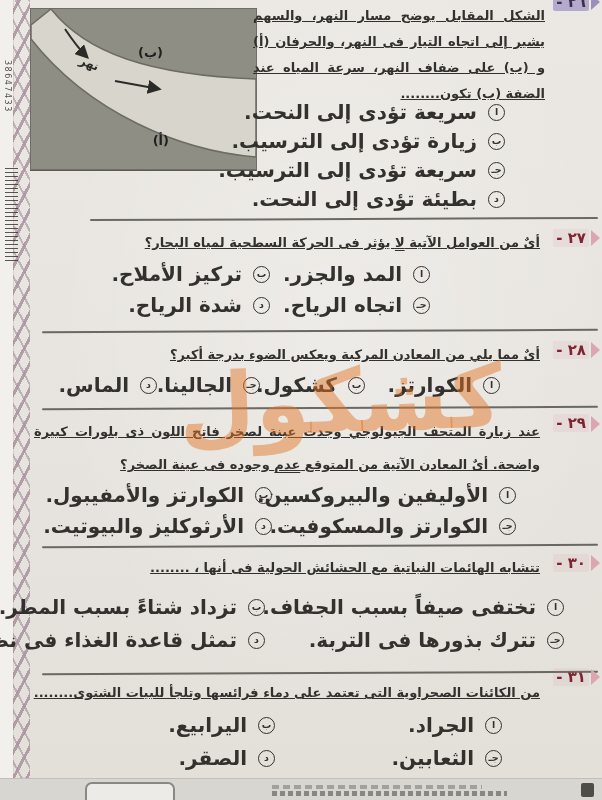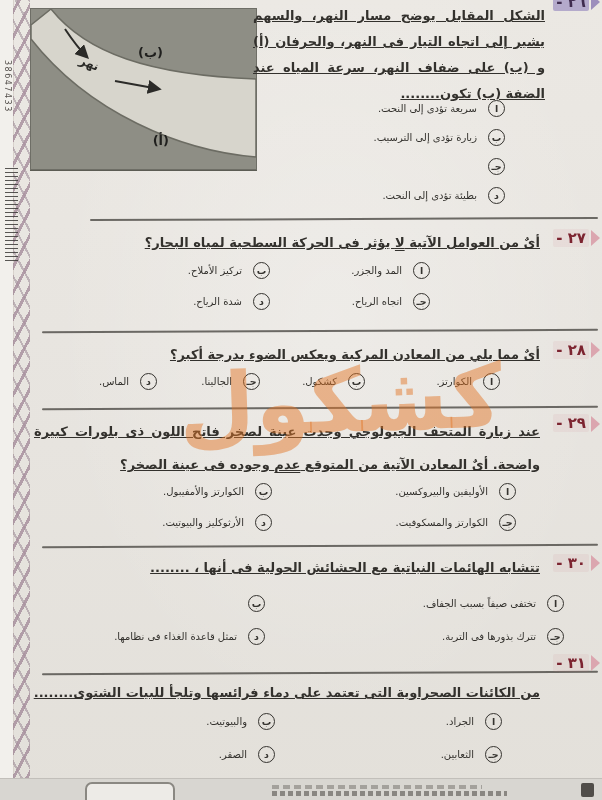--- a/index.html
+++ b/index.html
@@ -39,21 +39,21 @@
 
   .qtext{position:absolute;font-weight:bold;font-size:13px;line-height:26px;text-align:justify;z-index:2;text-decoration:underline;}
   .qtext .u{text-decoration:underline;text-underline-offset:3px;}
 
   .opt{position:absolute;display:flex;align-items:center;gap:11px;white-space:nowrap;z-index:2;}
   .circ{
     flex:0 0 auto;width:17px;height:17px;border:1.6px solid #35332f;border-radius:50%;
     display:flex;align-items:center;justify-content:center;
     font-size:9.5px;font-weight:bold;color:#35332f;line-height:1;box-sizing:border-box;
   }
-  .olabel{font-weight:normal;font-size:10px;color:#33312d;}
+  .olabel{font-weight:bold;font-size:20px;color:#33312d;}
 
   
   .diagram{position:absolute;left:30px;top:8px;width:225px;height:160px;border:1px solid #6e6e66;box-shadow:0 1px 0 #5c5c54;}
 
   
   .watermark{
     position:absolute;left:222px;top:348px;width:280px;z-index:6;pointer-events:none;
     font-size:88px;font-weight:bold;color:rgba(226,118,38,.48);
     transform:rotate(-2deg);text-align:center;line-height:1.2;letter-spacing:-2px;
   }
@@ -105,20 +105,21 @@
   <div class="opt" style="top:100px;right:97px;">
     <span class="circ">ا</span>
     <span class="olabel">سريعة تؤدى إلى النحت.</span>
   </div>
   <div class="opt" style="top:129px;right:97px;">
     <span class="circ">ب</span>
     <span class="olabel">زيارة تؤدى إلى الترسيب.</span>
   </div>
   <div class="opt" style="top:158px;right:97px;">
     <span class="circ">جـ</span>
+    <span class="olabel">سريعة تؤدى إلى الترسيب.</span>
   </div>
   <div class="opt" style="top:187px;right:97px;">
     <span class="circ">د</span>
     <span class="olabel">بطيئة تؤدى إلى النحت.</span>
   </div>
 
   <div class="hline" style="top:218px;left:90px;"></div>
 
   <div class="badge" style="top:229px;">
     <span class="ptr"></span>
@@ -206,46 +207,47 @@
   </div>
   <div class="qtext" style="top:555px;right:62px;width:500px;">
     <span>تتشابه الهائمات النباتية مع الحشائش الحولية فى أنها ، ........</span>
   </div>
   <div class="opt" style="top:595px;right:38px;">
     <span class="circ">ا</span>
     <span class="olabel">تختفى صيفاً بسبب الجفاف.</span>
   </div>
   <div class="opt" style="top:595px;right:337px;">
     <span class="circ">ب</span>
+    <span class="olabel">تزداد شتاءً بسبب المطر.</span>
   </div>
   <div class="opt" style="top:628px;right:38px;">
     <span class="circ">جـ</span>
     <span class="olabel">تترك بذورها فى التربة.</span>
   </div>
   <div class="opt" style="top:628px;right:337px;">
     <span class="circ">د</span>
     <span class="olabel">تمثل قاعدة الغذاء فى نظامها.</span>
   </div>
 
   <div class="hline" style="top:672px;"></div>
 
-  <div class="badge" style="top:654px;">
+  <div class="badge" style="top:668px;">
     <span class="ptr"></span>
     <span class="qn">٣١ -</span>
   </div>
   <div class="qtext" style="top:680px;right:62px;width:540px;">
     <span>من الكائنات الصحراوية التى تعتمد على دماء فرائسها وتلجأ للبيات الشتوى........</span>
   </div>
   <div class="opt" style="top:713px;right:100px;">
     <span class="circ">ا</span>
     <span class="olabel">الجراد.</span>
   </div>
   <div class="opt" style="top:713px;right:327px;">
     <span class="circ">ب</span>
-    <span class="olabel">والبيوتيت.</span>
+    <span class="olabel">اليرابيع.</span>
   </div>
   <div class="opt" style="top:746px;right:100px;">
     <span class="circ">جـ</span>
     <span class="olabel">الثعابين.</span>
   </div>
   <div class="opt" style="top:746px;right:327px;">
     <span class="circ">د</span>
     <span class="olabel">الصقر.</span>
   </div>
 

